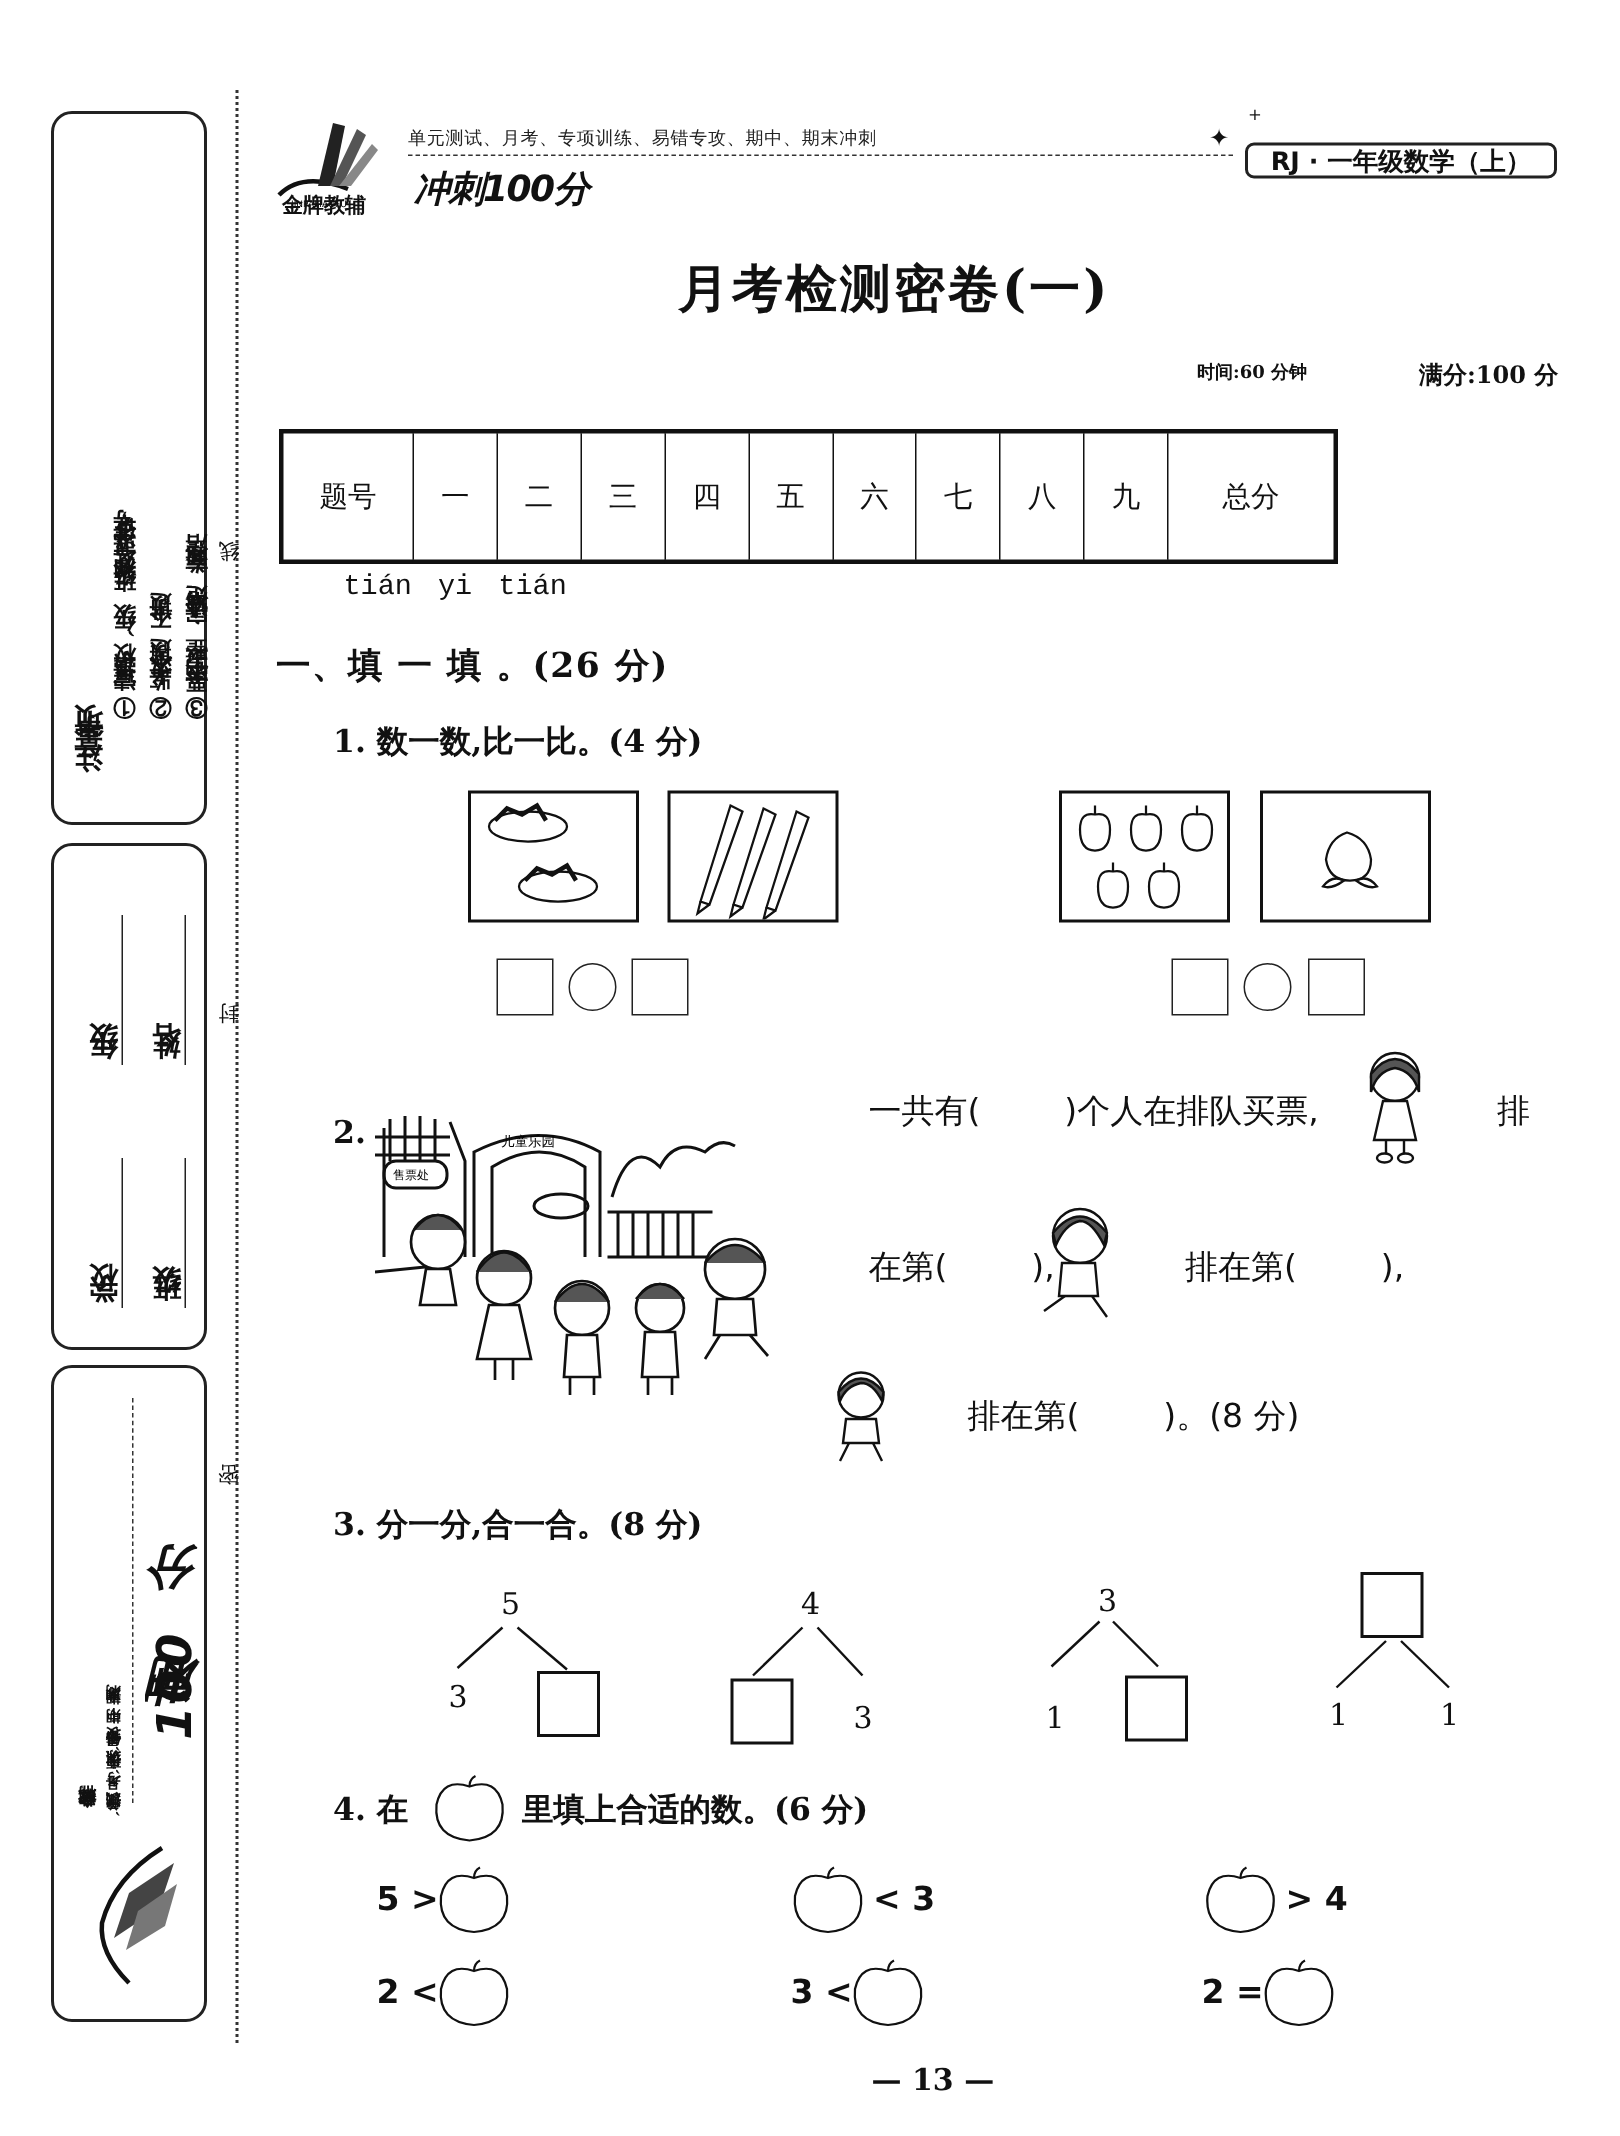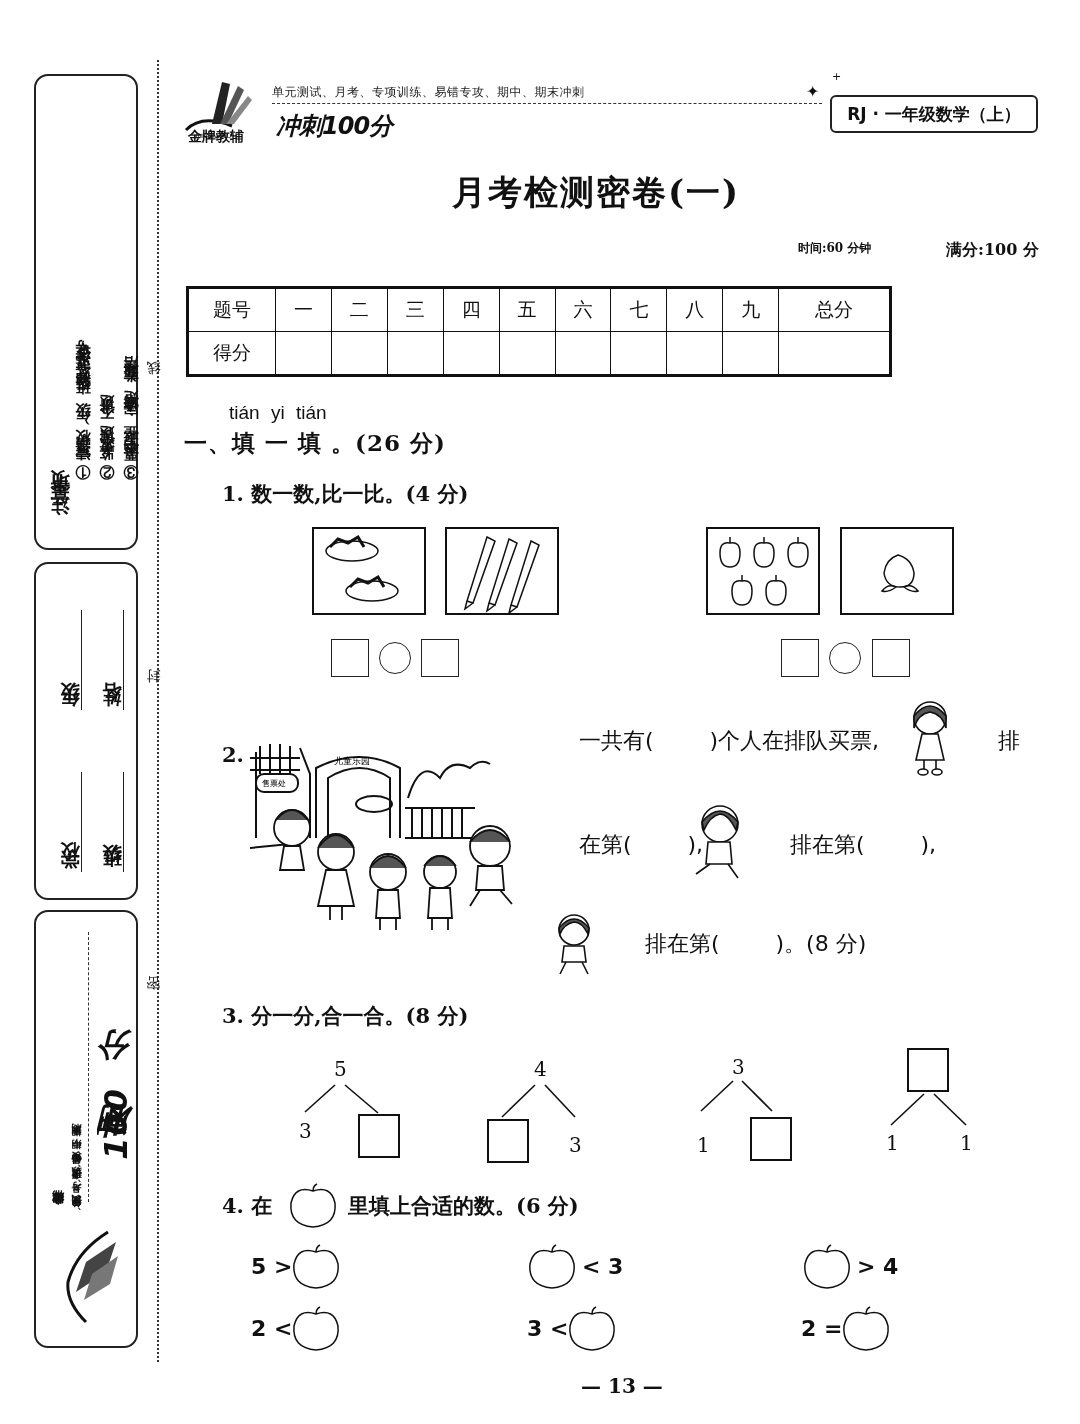--- a/index.html
+++ b/index.html
@@ -34,39 +34,39 @@
   .cut-label { position: absolute; left: 144px; font-size: 14px; font-family: "DejaVu Sans", sans-serif; background: #fff; writing-mode: vertical-rl; transform: rotate(180deg); }
 
   
   .logo { position: absolute; left: 182px; top: 74px; width: 86px; height: 72px; }
   .logo-text { position: absolute; left: 188px; top: 128px; font-size: 14px; font-weight: bold; font-family: "DejaVu Sans", sans-serif; letter-spacing: 0px; }
   .header-tagline { position: absolute; left: 272px; top: 84px; font-size: 12px; letter-spacing: 0.5px; color: #222; }
   .header-dash { position: absolute; left: 272px; top: 103px; width: 550px; border-top: 1.5px dashed #333; }
   .header-brand { position: absolute; left: 276px; top: 110px; font-size: 24px; font-weight: bold; font-style: italic; font-family: "DejaVu Sans", sans-serif; letter-spacing: -1px; }
   .sparkle { position: absolute; font-size: 16px; font-family: "DejaVu Sans", sans-serif; }
   .grade-badge {
-    position: absolute; left: 830px; top: 95px; width: 208px; height: 38px;
+    position: absolute; left: 830px; top: 95px; width: 208px; height: 24px;
     border: 2px solid #222; border-radius: 6px; font-size: 17px; font-weight: bold;
     font-family: "DejaVu Sans", sans-serif; display: flex; align-items: center; justify-content: center;
   }
 
   .page-title { position: absolute; left: 452px; top: 170px; font-size: 34px; font-weight: bold; letter-spacing: 2px; }
   .meta-time { position: absolute; left: 798px; top: 240px; font-size: 12px; font-weight: bold; }
   .meta-full { position: absolute; left: 946px; top: 240px; font-size: 16px; font-weight: bold; }
 
   
   .score-table {
     position: absolute; left: 186px; top: 286px; width: 706px; height: 90px;
     border-collapse: collapse; border: 3px solid #111; font-family: "DejaVu Sans", sans-serif;
   }
   .score-table td { border: 1.5px solid #111; text-align: center; font-size: 19px; height: 44px; }
   .score-table td.head { width: 88px; }
 
   
-  .pinyin { position: absolute; left: 229px; top: 402px; font-size: 19px; font-family: Liberation Sans, sans-serif; word-spacing: 6px; }
+  .pinyin { position: absolute; left: 229px; top: 380px; font-size: 19px; font-family: Liberation Mono, monospace; word-spacing: 6px; }
   .section-title { position: absolute; left: 184px; top: 428px; font-size: 23px; font-weight: bold; letter-spacing: 1px; }
   .q-title { position: absolute; font-size: 21px; font-weight: bold; }
 
   .pic-box { position: absolute; width: 114px; height: 88px; border: 2px solid #111; background: #fff; }
   .ans-square { position: absolute; width: 38px; height: 38px; border: 1.5px solid #222; }
   .ans-circle { position: absolute; width: 32px; height: 32px; border: 1.5px solid #222; border-radius: 50%; }
 
   .q2-text { position: absolute; font-size: 22px; font-family: "DejaVu Sans", sans-serif; white-space: pre; margin-left: 36px; }
   .kid { position: absolute; }
 
@@ -149,33 +149,20 @@
     <td>一</td>
     <td>二</td>
     <td>三</td>
     <td>四</td>
     <td>五</td>
     <td>六</td>
     <td>七</td>
     <td>八</td>
     <td>九</td>
     <td>总分</td>
-  </tr>
-  <tr>
-    <td class="head">得分</td>
-    <td></td>
-    <td></td>
-    <td></td>
-    <td></td>
-    <td></td>
-    <td></td>
-    <td></td>
-    <td></td>
-    <td></td>
-    <td></td>
   </tr>
 </tbody>
   </table>
 
 <div class="pinyin">tián  yi  tián</div>
 <div class="section-title">一、填 一 填 。(26 分)</div>
 
 <div class="q-title" style="left:222px; top:480px;">1. 数一数,比一比。(4 分)</div>
 
 <div class="pic-box" style="left:312px; top:527px;">

